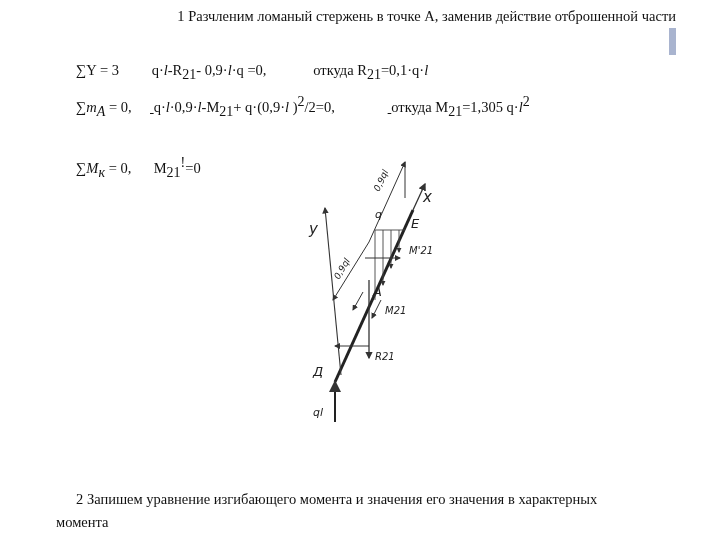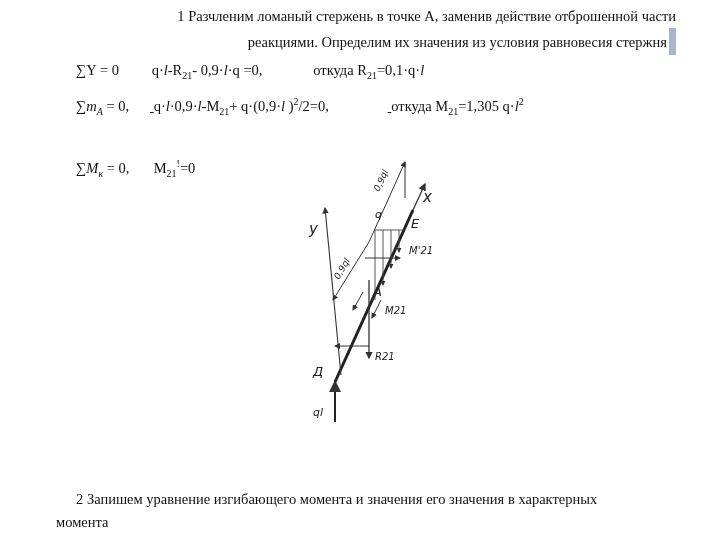--- a/index.html
+++ b/index.html
@@ -10,38 +10,38 @@
       font-size: 14.5px;
     }
     .para { position: absolute; left: 56px; width: 620px; line-height: 23px; }
     .indent { text-indent: 48px; }
     .eq { position: absolute; left: 76px; white-space: nowrap; line-height: 20px; }
     .eq span { display: inline-block; }
     .caret {
       display: inline-block; width: 7px; height: 27px; background: #a9b4cf;
       vertical-align: -8px; margin-left: 2px;
     }
-    sub, sup { font-size: 10px; }
+    sub, sup { font-size: 14px; }
     .it { font-style: italic; }
     #figure { position: absolute; left: 295px; top: 150px; width: 170px; height: 280px; }
     .fig-label { font-family: "DejaVu Sans", sans-serif; font-style: italic; fill: #222; }
   </style>
 </head>
 <body>
 
 <div class="para indent" style="top:5px;text-align:right;">
   <span>1</span>
   <span>Разчленим  ломаный стержень в точке А, заменив действие отброшенной части</span><br>
   <span style="display:inline-block;text-indent:0;">
-    <span>реакциями. Определим их значения из условия равновесия стержня</span><span class="caret"></span>
+    <span class="caret"></span>
   </span>
 </div>
 
 <div class="eq" style="top:60px;">
-  <span style="width:72px;">∑Y = 0</span>
+  <span style="width:72px;">∑Y = 3</span>
   <span style="width:158px;">q·<span class="it">l</span>-R<sub>21</sub>- 0,9·<span class="it">l</span>·q =0,</span>
   <span>откуда R<sub>21</sub>=0,1·q·<span class="it">l</span></span>
 </div>
 
 <div class="eq" style="top:92px;text-decoration:underline;">
   <span style="width:74px;">∑<span class="it">m<sub>A</sub></span> = 0,</span>
   <span style="width:234px;">q·<span class="it">l</span>·0,9·<span class="it">l</span>-M<sub>21</sub>+ q·(0,9·<span class="it">l</span> )<sup>2</sup>/2=0,</span>
   <span>откуда M<sub>21</sub>=1,305 q·<span class="it">l</span><sup>2</sup></span>
 </div>
 

